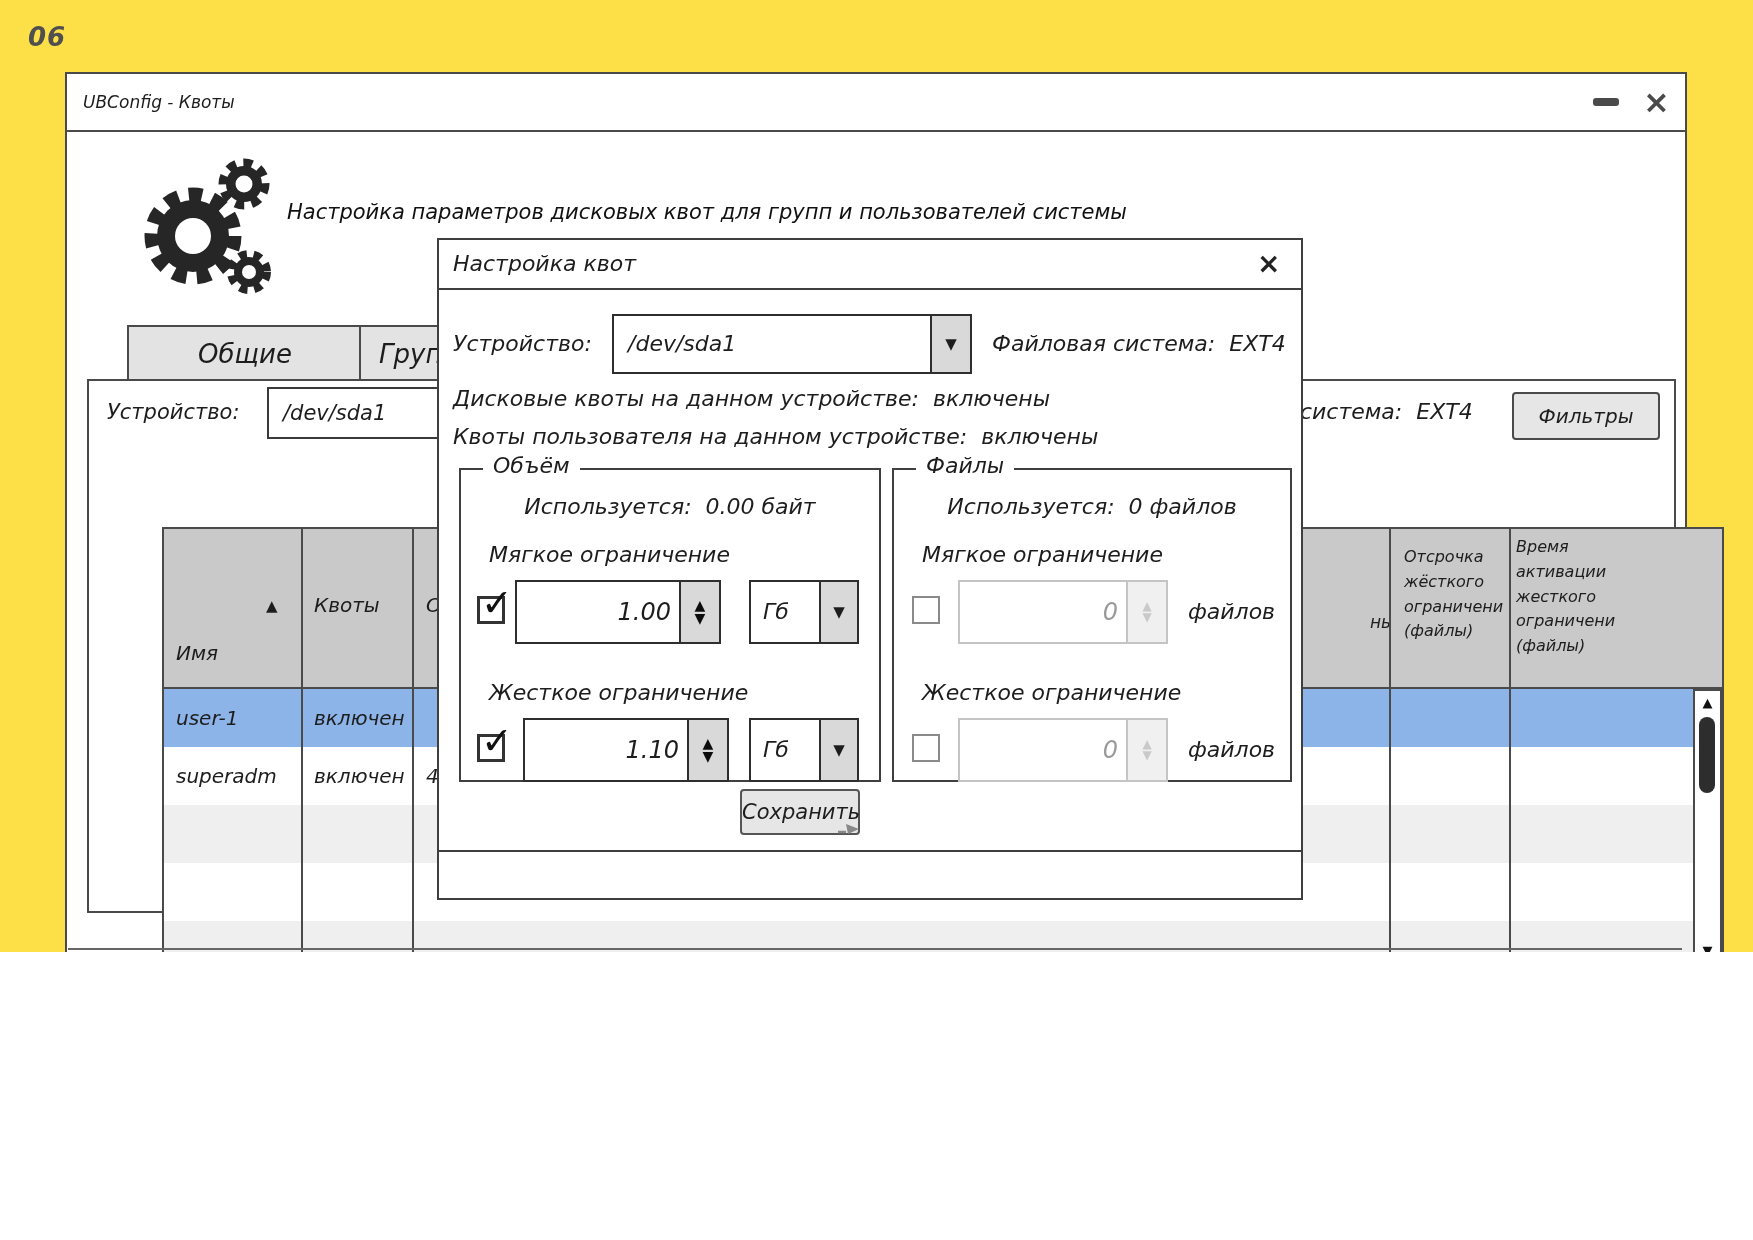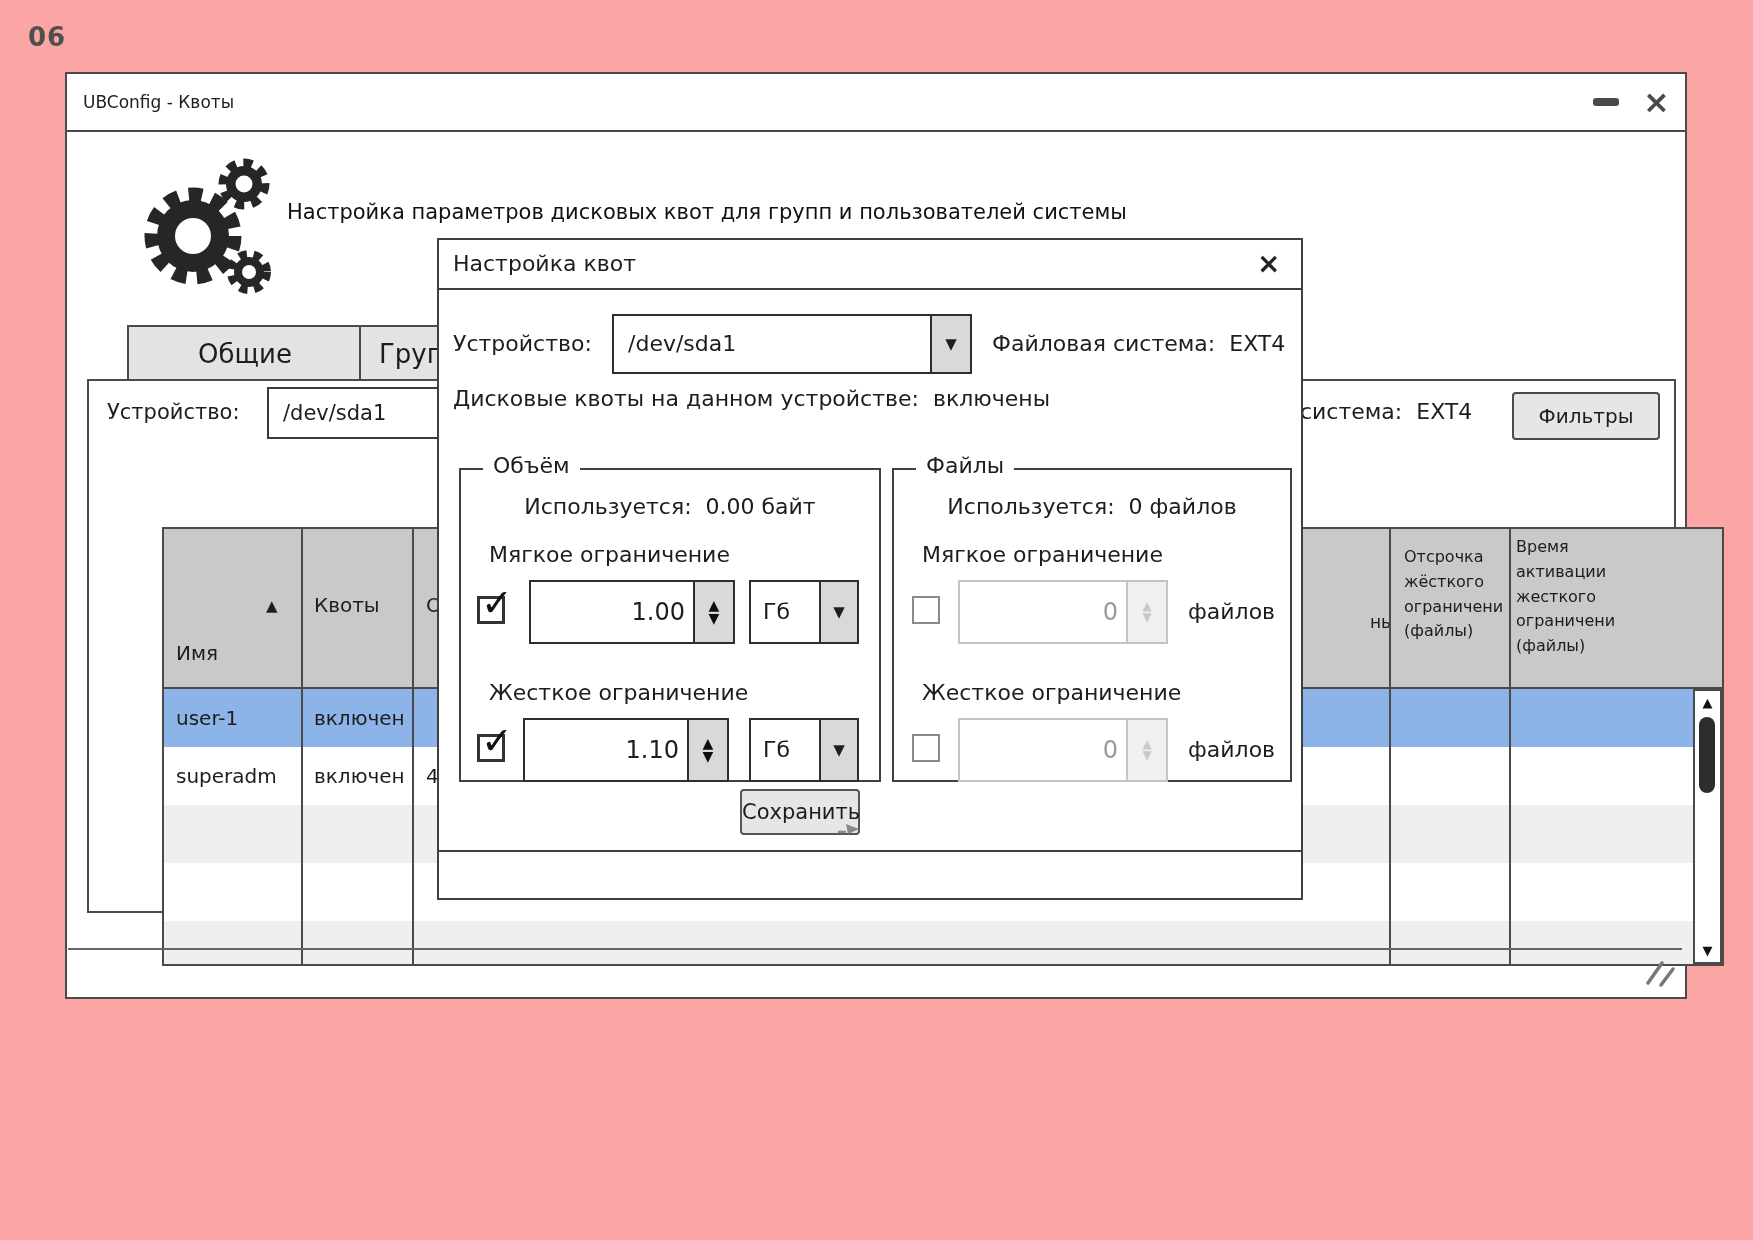--- a/index.html
+++ b/index.html
@@ -1,17 +1,17 @@
 <!DOCTYPE html>
 <html><head>
 <meta charset="utf-8">
 <style>
   html,body{margin:0;padding:0;background:#fff;}
-  .canvas{position:relative;width:1753px;height:1240px;background:#fca5a5;overflow:hidden;
-          font-family:"DejaVu Sans","Liberation Sans",sans-serif;color:#1d1d1d;}
+  .canvas{position:relative;width:1753px;height:952px;background:#fde047;overflow:hidden;
+          font-family:"DejaVu Sans","Liberation Sans",sans-serif;color:#1d1d1d;font-style:italic;}
   .abs{position:absolute;}
   .pre{white-space:pre;}
   
   .window{left:65px;top:72px;width:1618px;height:923px;border:2px solid #4a4a4a;background:#fff;}
   .titlebar{left:0;top:0;width:100%;height:56px;border-bottom:2px solid #4a4a4a;}
   .wtitle{left:16px;top:0;line-height:56px;font-size:17px;}
   .minbtn{left:1526px;top:24px;width:26px;height:8px;background:#4a4a4a;border-radius:3px;}
   .closebtn{left:1576px;top:6px;font-size:32px;font-weight:bold;color:#4a4a4a;line-height:44px;}
   .desc{left:220px;top:126px;font-size:21px;color:#111;}
   
@@ -186,30 +186,31 @@
     </div>
 
     <span class="abs dlabel">Устройство:</span>
     <div class="abs dcombo">
       <span class="abs val">/dev/sda1</span>
       <span class="abs arr">▼</span>
     </div>
     <span class="abs dfs pre">Файловая система:  EXT4</span>
 
     <div class="abs dline1 pre">Дисковые квоты на данном устройстве:  включены</div>
+    <div class="abs dline2 pre">Квоты пользователя на данном устройстве:  включены</div>
 
     <div class="abs group gvol">
       <span class="abs legend">Объём</span>
       <div class="abs used pre">Используется:  0.00 байт</div>
 
       <span class="abs limlabel lt1">Мягкое ограничение</span>
       <div class="abs chk" style="left:16px;top:126px;">
         <span class="mark">✓</span>
       </div>
-      <div class="abs spin" style="left:68px;top:110px;width:206px;padding-left:12px;">
+      <div class="abs spin" style="left:54px;top:110px;width:206px;padding-left:12px;">
         <span class="abs num">1.00</span>
         <span class="abs btns">
           <span>▲</span>
           <span>▼</span>
         </span>
       </div>
       <div class="abs unit" style="left:288px;top:110px;width:110px;">
         <span class="abs val">Гб</span>
         <span class="abs arr">▼</span>
       </div>

